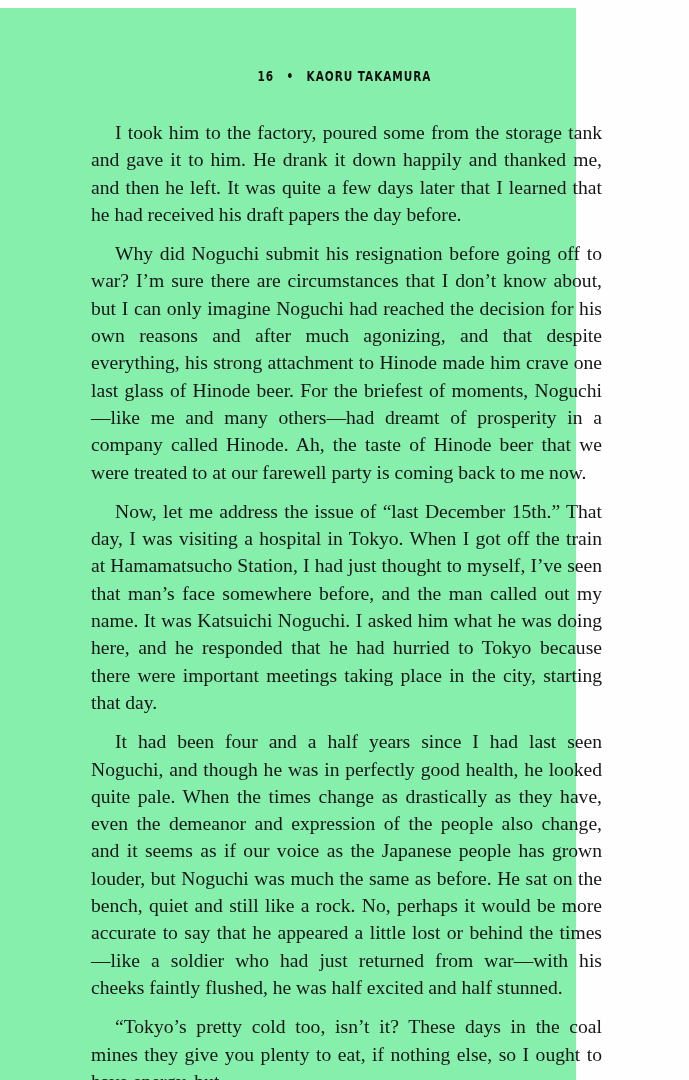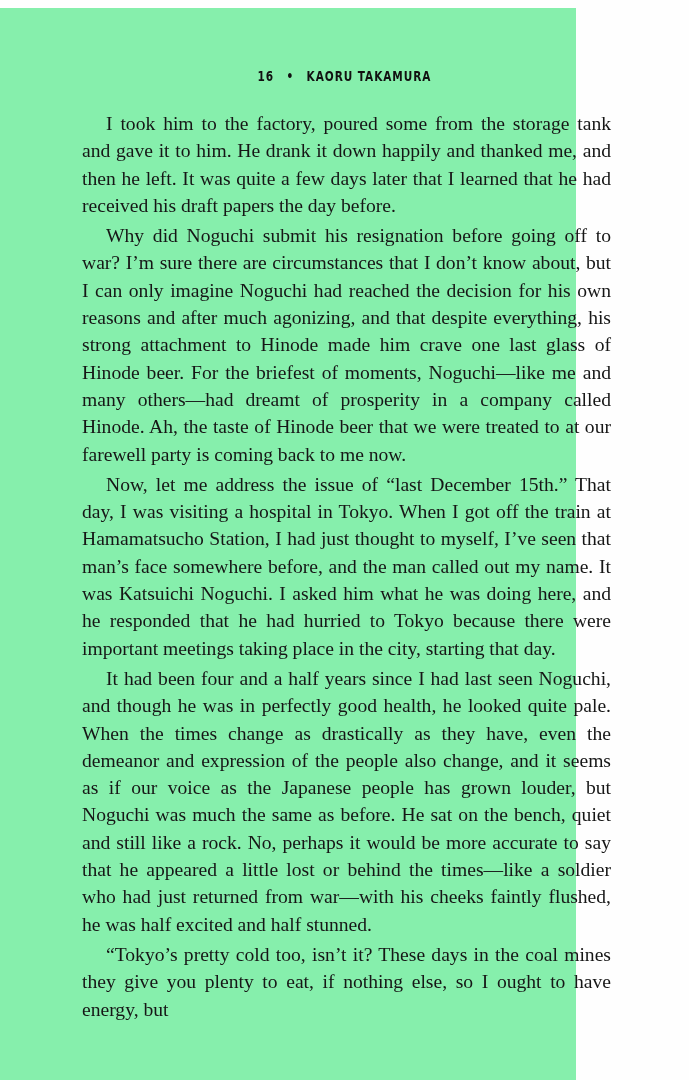--- a/index.html
+++ b/index.html
@@ -44,21 +44,21 @@
       position: absolute;
       top: 99px;
       left: 79px;
       width: 535px;
       font-family: "Liberation Serif", serif;
       font-size: 19.6px;
       line-height: 27.3px;
       color: #161616;
     }
     .body-text p {
-      margin: 3px;
+      margin: 12px;
       text-indent: 24px;
       text-align: justify;
       text-align-last: left;
       hyphens: manual;
     }
     .body-text p.first {
       text-indent: 24px;
     }
   </style>
 </head>

